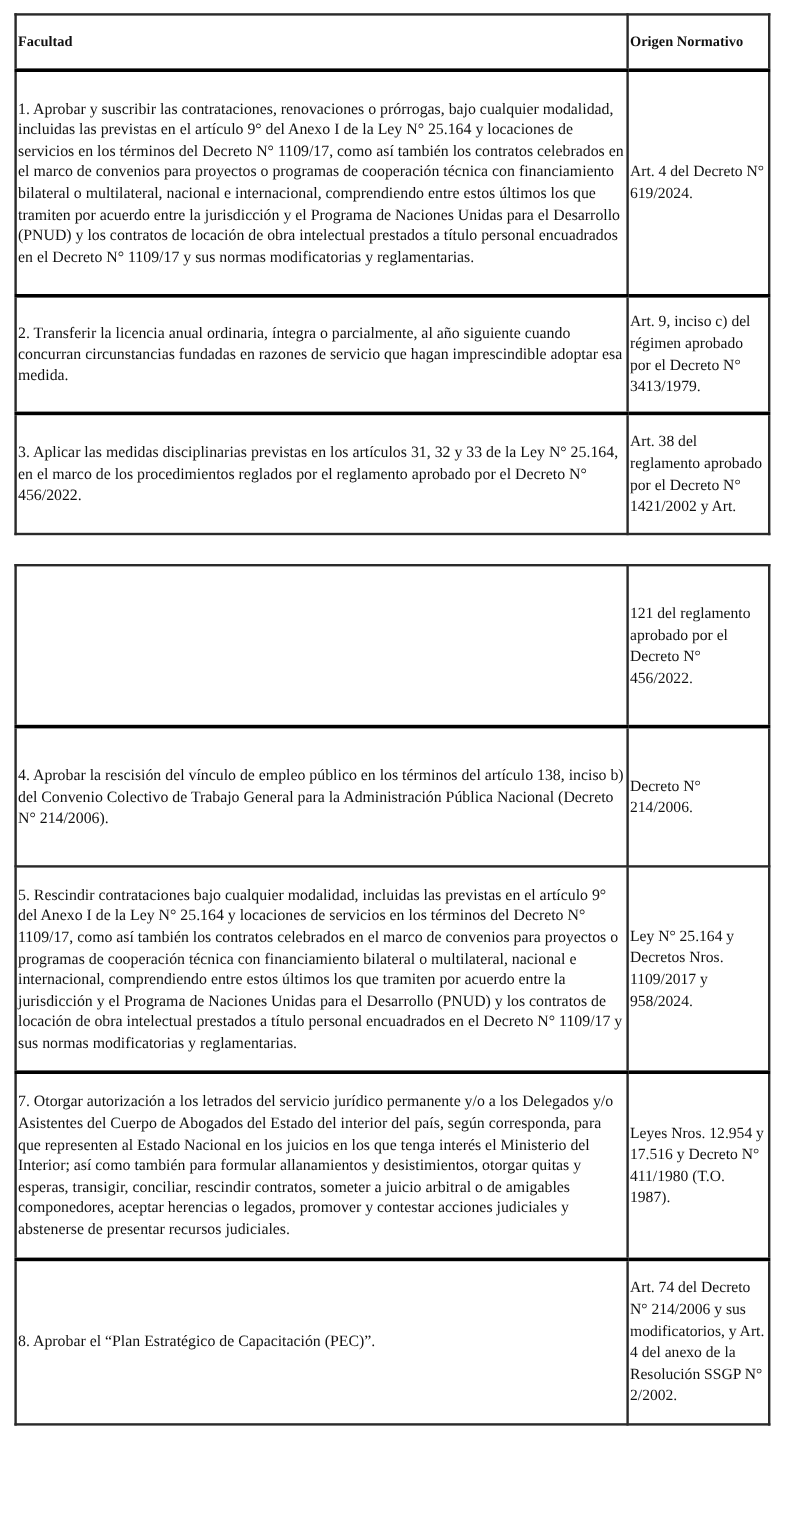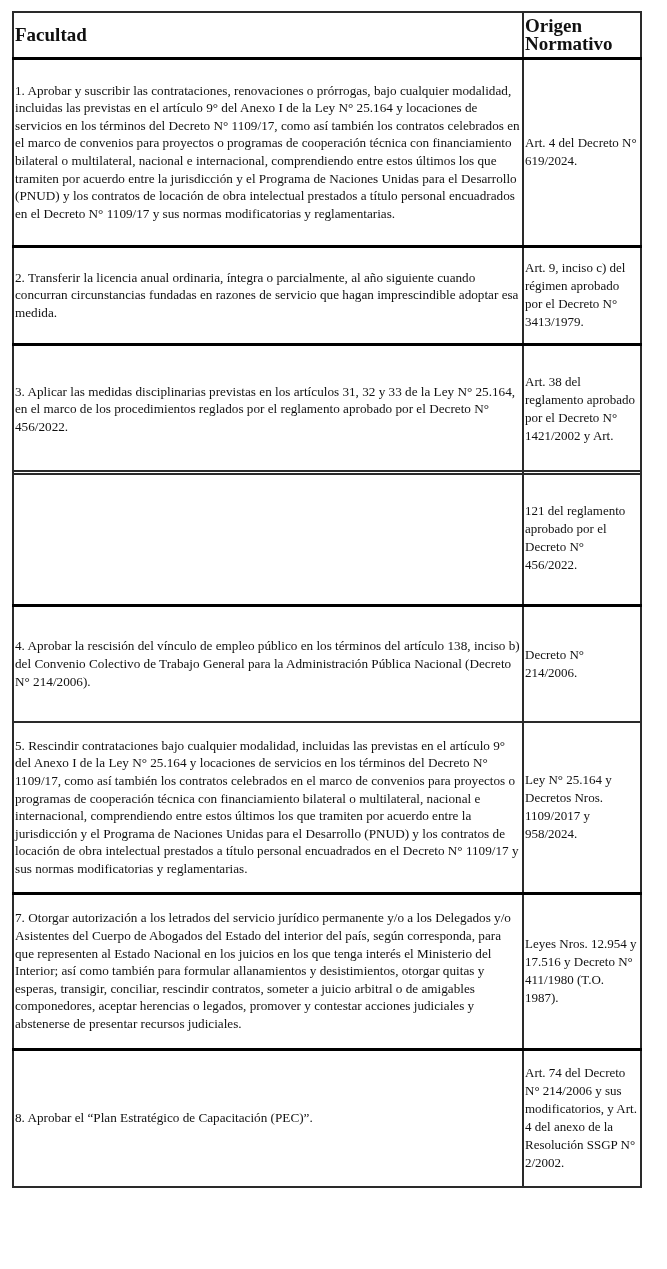--- a/index.html
+++ b/index.html
@@ -27,28 +27,28 @@
     .page-table td {
       border: 2px solid #2a2a2a;
       vertical-align: middle;
       padding: 0 1px 0 1px;
       word-wrap: break-word;
     }
     .page-table col.c1 { width: 510px; }
     .page-table col.c2 { width: 118px; }
     .header-cell {
       font-weight: bold;
-      font-size: 19px;
+      font-size: 12px;
     }
     #table-a { top: 11px; border: 2px solid #222; }
     #table-b { top: 470px; border: 2px solid #555; padding-left: 12px; }
     .r-head { height: 46px; }
     .r1 { height: 188px; }
     .r2 { height: 98px; }
-    .r3 { height: 130px; }
+    .r3 { height: 101px; }
     .r3b { height: 134px; }
     .r4 { height: 117px; border-radius: 22px; }
     .r5 { height: 171px; }
     .r6 { height: 58px; }
     .r7 { height: 156px; margin-left: 32px; }
     .r8 { height: 138px; }
     .origin-cell { font-size: 13px; line-height: 18px; }
     .thick-top td { border-top: 3px solid #000; }
   </style>
 </head>

